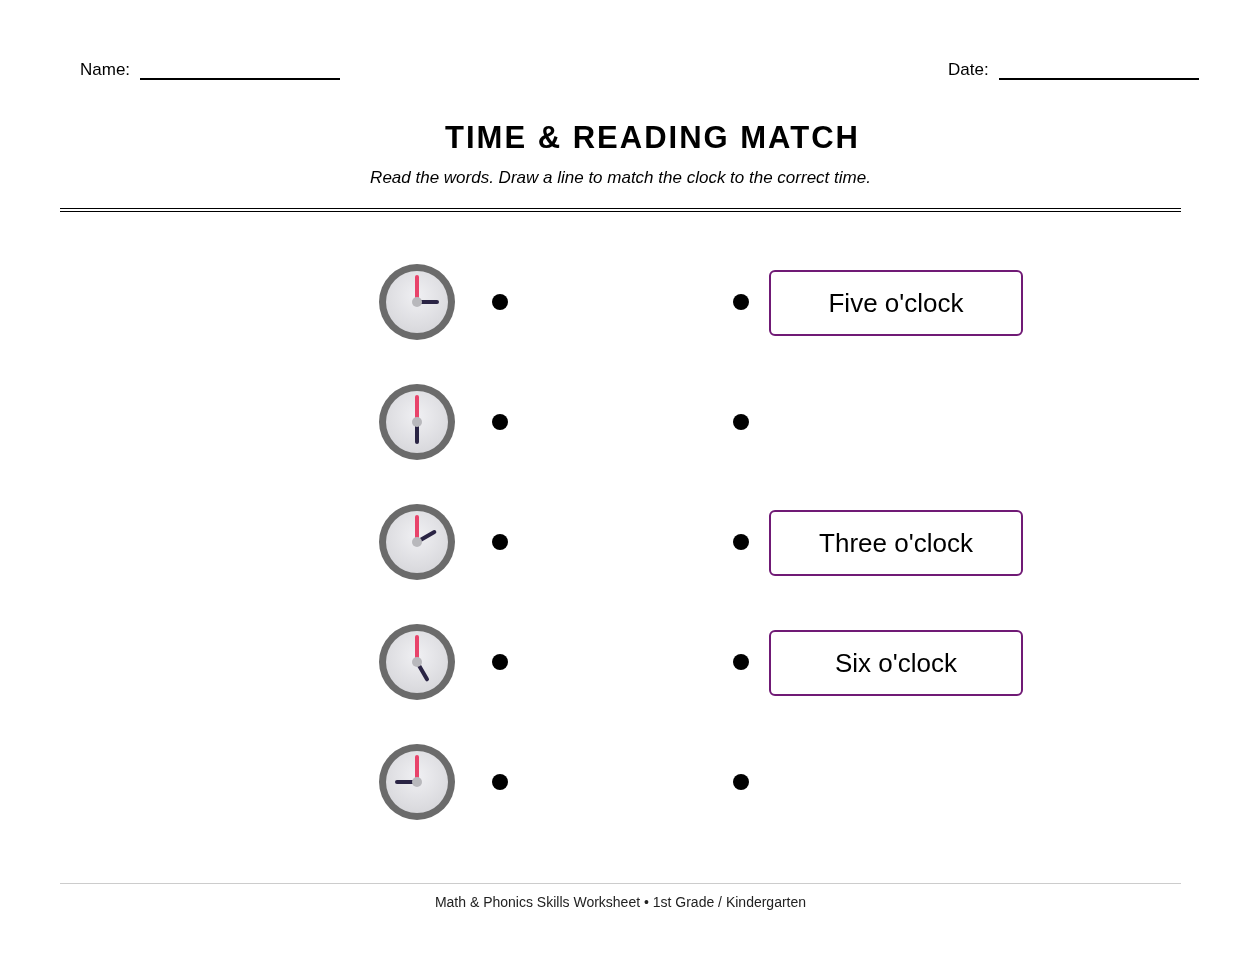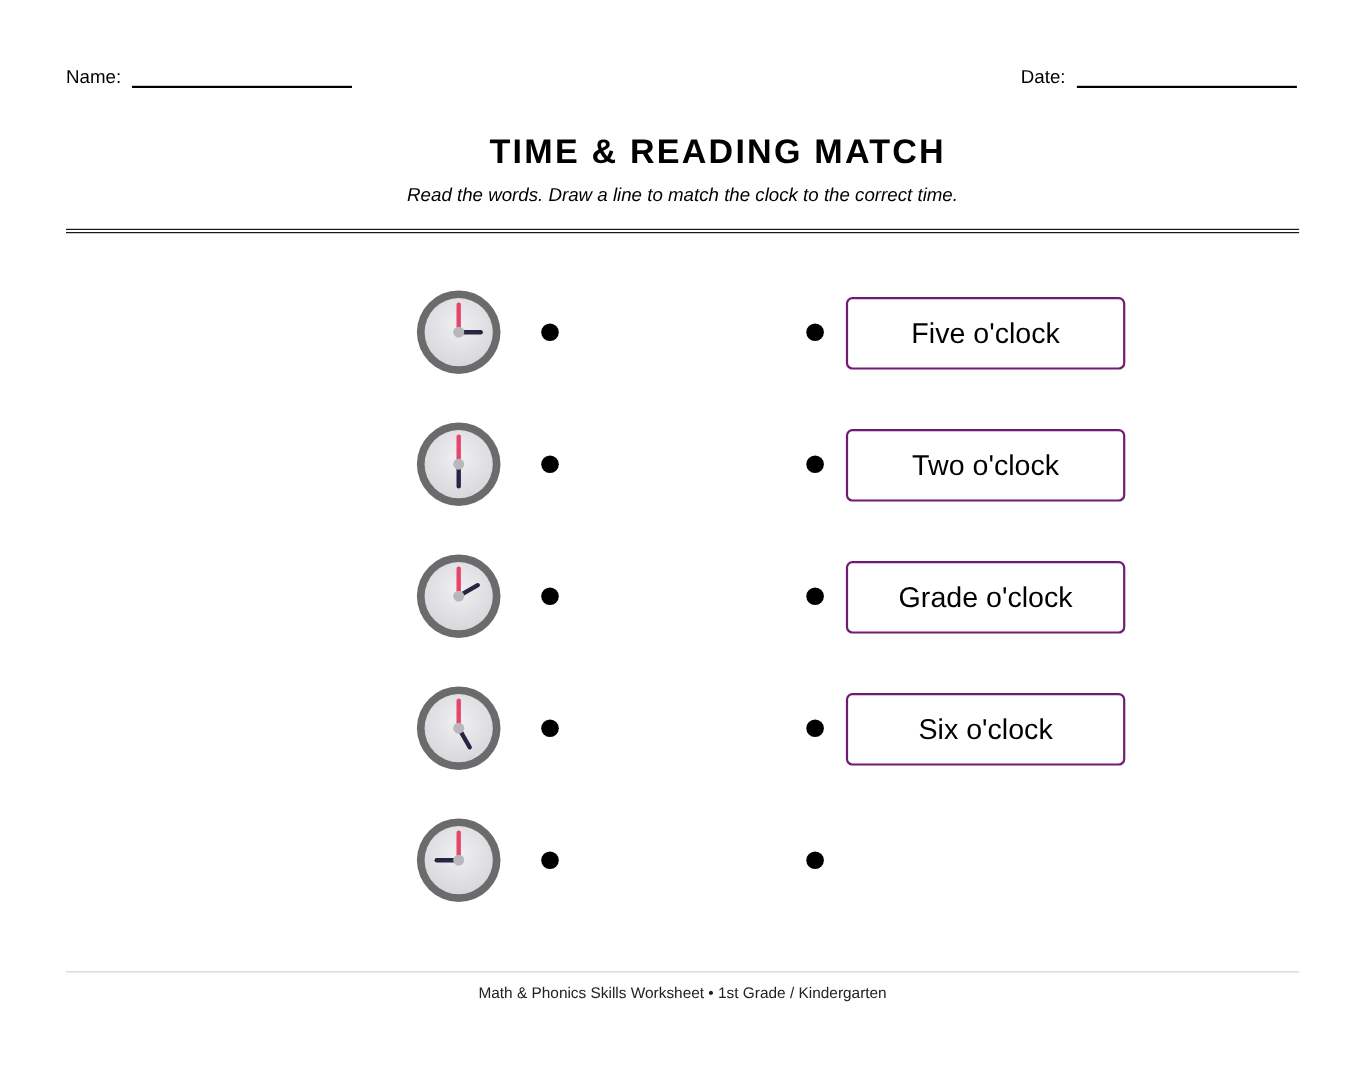--- a/index.html
+++ b/index.html
@@ -1,17 +1,17 @@
 <!DOCTYPE html>
 <html><head>
 <meta charset="utf-8">
 <style>
   html, body { margin:0; padding:0; background:#fff; }
   body { width:1241px; height:970px; position:relative; font-family:"Liberation Sans", sans-serif; color:#000; overflow:hidden; }
-  .hdr { position:absolute; top:60px; font-size:17px; display:flex; align-items:flex-end; }
+  .hdr { position:absolute; top:60px; font-size:17px; display:flex; align-items:flex-end;margin-left:20px; }
   .hdr .line { display:inline-block; width:200px; border-bottom:2px solid #000; margin-left:10px; height:14px; }
   #name { left:60px; }
   #date { left:928px; }
   .title { position:absolute; top:120px; left:0; width:1241px; text-align:center; font-size:31px; font-weight:bold; letter-spacing:2px;margin-left:32px; }
   .subtitle { position:absolute; top:168px; left:0; width:1241px; text-align:center; font-size:17px; font-style:italic; }
   .rule { position:absolute; top:208px; left:60px; width:1121px; height:2px; border-top:1px solid #000; border-bottom:1px solid #000; }
   .row { position:absolute; left:0; width:1241px; height:80px; }
   .clock { position:absolute; left:377px; top:0; width:80px; height:80px; }
   .dot { position:absolute; width:16px; height:16px; border-radius:50%; background:#000; top:32px; }
   .dot.l { left:492px; }
@@ -66,42 +66,39 @@
           </radialGradient>
         </defs>
       <circle cx="40" cy="40" r="38" fill="#6b6b6b"></circle>
       <circle cx="40" cy="40" r="31" fill="url(#g1)"></circle>
       <line x1="40" y1="40" x2="40" y2="15" stroke="#e8436a" stroke-width="4" stroke-linecap="round"></line>
       <line x1="40" y1="40" x2="40" y2="60" stroke="#2a2444" stroke-width="4" stroke-linecap="round"></line>
       <circle cx="40" cy="40" r="5" fill="#b8b8bc"></circle>
     </svg>
     <div class="dot l"></div>
     <div class="dot r"></div>
-    <div class="box">
-        <span>Two o'clock</span>
-      </div>
     </div>
     <div class="row" style="top: 502px;">
     <svg class="clock" viewBox="0 0 80 80">
       <defs>
           <radialGradient id="g2" cx="50%" cy="40%" r="60%">
             <stop offset="0%" stop-color="#f0f0f3"></stop>
             <stop offset="100%" stop-color="#d8d8dc"></stop>
           </radialGradient>
         </defs>
       <circle cx="40" cy="40" r="38" fill="#6b6b6b"></circle>
       <circle cx="40" cy="40" r="31" fill="url(#g2)"></circle>
       <line x1="40" y1="40" x2="40" y2="15" stroke="#e8436a" stroke-width="4" stroke-linecap="round"></line>
       <line x1="40" y1="40" x2="57.32050807568877" y2="30" stroke="#2a2444" stroke-width="4" stroke-linecap="round"></line>
       <circle cx="40" cy="40" r="5" fill="#b8b8bc"></circle>
     </svg>
     <div class="dot l"></div>
     <div class="dot r"></div>
     <div class="box">
-        <span>Grade o'clock</span>
+        <span>Three o'clock</span>
       </div>
     </div>
     <div class="row" style="top: 622px;">
     <svg class="clock" viewBox="0 0 80 80">
       <defs>
           <radialGradient id="g3" cx="50%" cy="40%" r="60%">
             <stop offset="0%" stop-color="#f0f0f3"></stop>
             <stop offset="100%" stop-color="#d8d8dc"></stop>
           </radialGradient>
         </defs>

